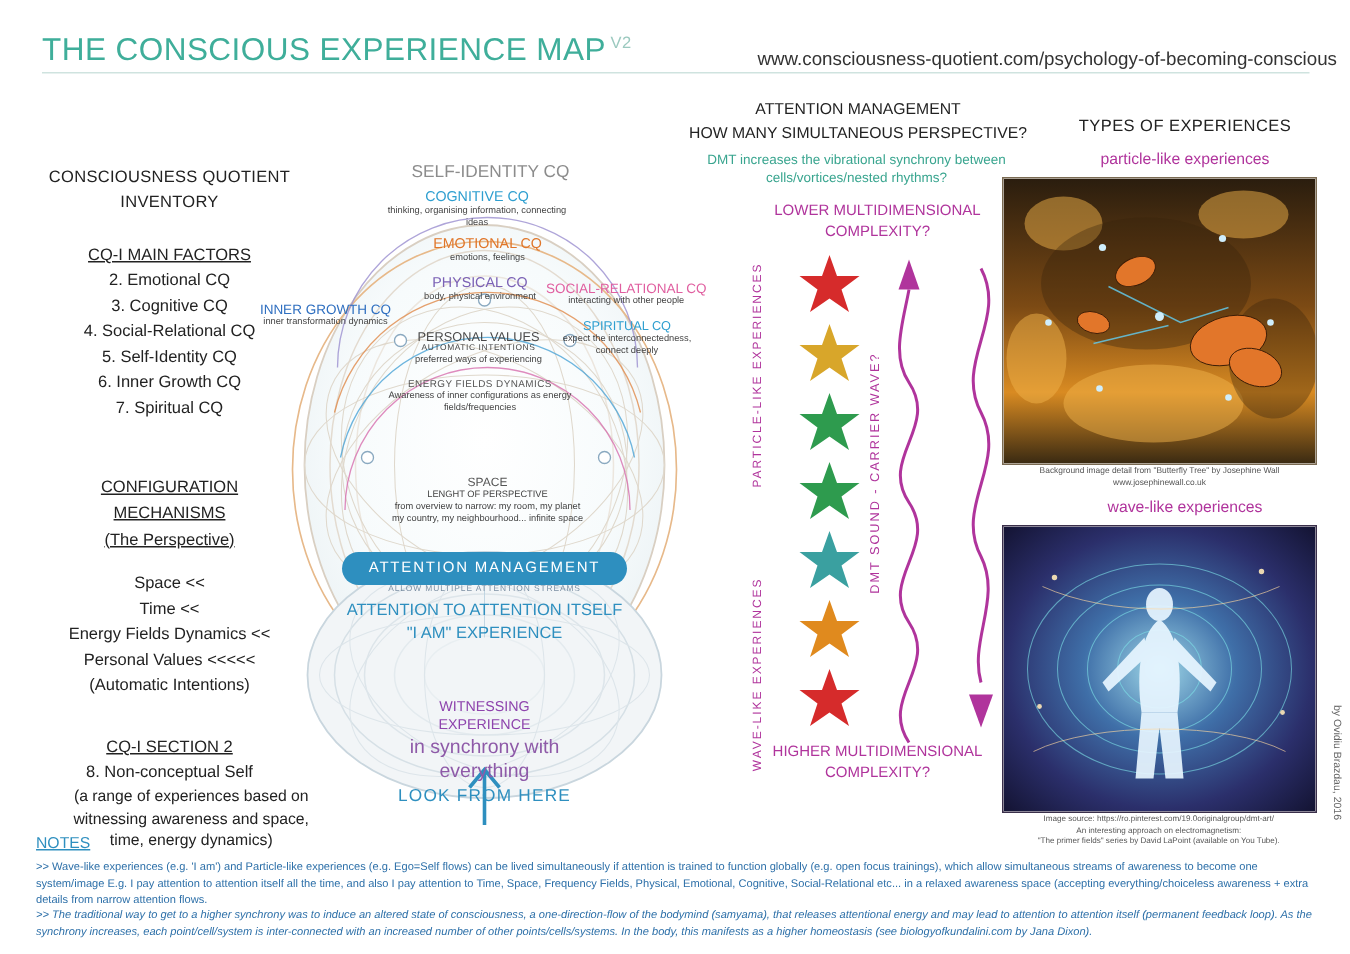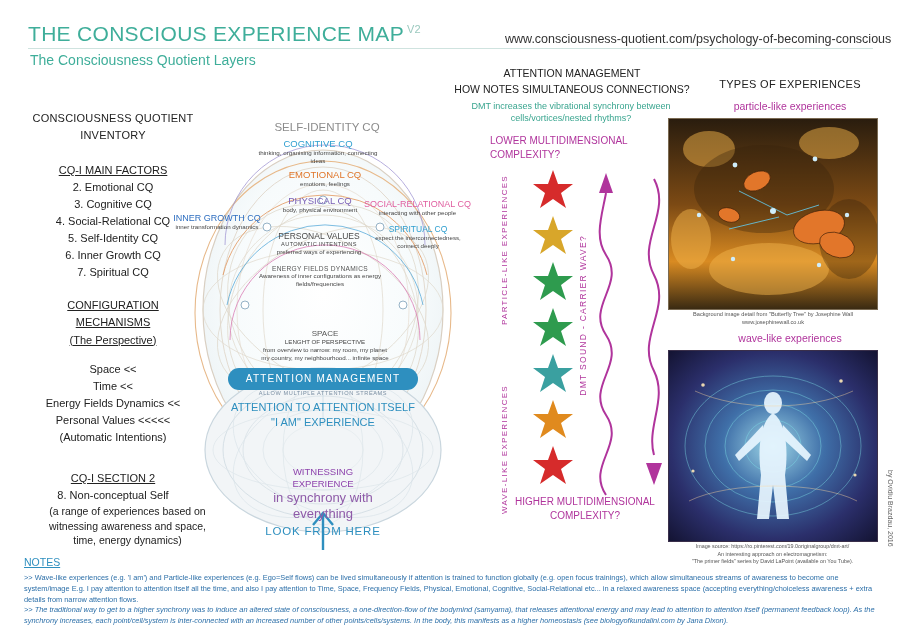--- a/index.html
+++ b/index.html
@@ -13,21 +13,21 @@
   .hrule{position:absolute;left:28px;top:48px;width:845px;height:1px;background:#cfe3df;}
   
   .left{position:absolute;left:18px;top:110px;width:190px;text-align:center;color:#222;font-size:11px;line-height:1.55;}
   .left .hd{font-size:11px;letter-spacing:.2px;}
   .left .ul{text-decoration:underline;}
   .left .grp{margin-top:12px;}
   .left .item{font-size:11px;}
   .left .small{font-size:10.5px;margin-left:29px;}
   .left .blk{margin-top:10px;}
   
-  .center{position:absolute;left:170px;top:107px;width:300px;height:450px;}
+  .center{position:absolute;left:170px;top:95px;width:300px;height:450px;}
   .c-label{position:absolute;text-align:center;}
   .lbl-desc{font-size:6.2px;color:#444;line-height:1.25;}
   .cq-si{color:#8c8c8c;font-size:11.5px;}
   .cq-cog{color:#2f9fd0;font-size:9.5px;}
   .cq-emo{color:#e0762a;font-size:9.5px;}
   .cq-phy{color:#7b61b5;font-size:9.5px;}
   .cq-soc{color:#e05fa0;font-size:9px;}
   .cq-inn{color:#2f6fc0;font-size:9px;}
   .cq-spi{color:#2f9fd0;font-size:8.5px;}
   .cq-pv{color:#4a4a4a;font-size:8.5px;}
@@ -37,21 +37,21 @@
   .am-band{position:absolute;left:228px;top:368px;width:190px;height:22px;background:#2e8fbf;border-radius:11px;color:#fff;font-size:10px;letter-spacing:1.2px;text-align:center;line-height:22px;}
   .am-sub{position:absolute;left:228px;top:390px;width:190px;text-align:center;font-size:5.6px;color:#7b8fa3;letter-spacing:.6px;}
   .att-att{position:absolute;left:213px;top:400px;width:220px;text-align:center;color:#2e8fbf;font-size:11px;line-height:1.4;}
   .iam{font-size:11px;}
   .witness{position:absolute;left:258px;top:466px;width:130px;text-align:center;color:#8e44ad;font-size:9.5px;line-height:1.25;}
   .witness small{font-size:13px;color:#8e5aa8;}
   .lookfrom{position:absolute;left:228px;top:525px;width:190px;text-align:center;color:#2e8fbf;font-size:11.5px;letter-spacing:.8px;}
   
   .am-head{position:absolute;left:452px;top:66px;width:240px;text-align:center;font-size:10.5px;color:#222;line-height:1.5;}
   .dmt-note{position:absolute;left:446px;top:100px;width:250px;text-align:center;font-size:9px;color:#39a58f;line-height:1.35;}
-  .lower-mc{position:absolute;left:490px;top:134px;width:190px;font-size:10px;color:#b0349c;line-height:1.35;}
+  .lower-mc{position:absolute;left:490px;top:134px;width:190px;text-align:center;font-size:10px;color:#b0349c;line-height:1.35;}
   .higher-mc{position:absolute;left:480px;top:495px;width:210px;text-align:center;font-size:10px;color:#b0349c;line-height:1.35;}
   .vert{position:absolute;writing-mode:vertical-rl;transform:rotate(180deg);font-size:8px;letter-spacing:1.3px;}
   .v-particle{left:500px;top:175px;color:#b0349c;}
   .v-wave{left:500px;top:385px;color:#b0349c;}
   .v-dmt{left:578px;top:235px;color:#b0349c;font-size:8.5px;}
   
   .types-head{position:absolute;left:690px;top:78px;width:200px;text-align:center;font-size:11px;color:#222;letter-spacing:.3px;}
   .particle-head{position:absolute;left:690px;top:100px;width:200px;text-align:center;font-size:10.5px;color:#b0349c;}
   .wave-head{position:absolute;left:690px;top:332px;width:200px;text-align:center;font-size:10.5px;color:#b0349c;}
   .img-top{position:absolute;left:668px;top:118px;width:208px;height:190px;border:1px solid #7a6a52;overflow:hidden;}
@@ -68,34 +68,33 @@
 </head>
 <body>
 
 <div class="page">
 
   <div class="title-main">
     <span>THE CONSCIOUS EXPERIENCE MAP</span><span class="title-v2">V2</span>
   </div>
   <div class="url">www.consciousness-quotient.com/psychology-of-becoming-conscious</div>
   <div class="hrule"></div>
-  <div class="title-sub">The Consciousness Quotient Layers</div>
 
   <div class="left">
     <div class="hd">CONSCIOUSNESS QUOTIENT</div>
     <div class="hd">INVENTORY</div>
     <div class="grp ul" style="margin-top:18px;">CQ-I MAIN FACTORS</div>
     <div class="item">2. Emotional CQ</div>
     <div class="item">3. Cognitive CQ</div>
     <div class="item">4. Social-Relational CQ</div>
     <div class="item">5. Self-Identity CQ</div>
     <div class="item">6. Inner Growth CQ</div>
     <div class="item">7. Spiritual CQ</div>
 
-    <div class="blk ul" style="margin-top:16px;text-decoration:underline;">CONFIGURATION</div>
+    <div class="blk ul" style="margin-top:36px;text-decoration:underline;">CONFIGURATION</div>
     <div class="ul">MECHANISMS</div>
     <div class="ul">(The Perspective)</div>
     <div class="item" style="margin-top:12px;">Space &lt;&lt;</div>
     <div class="item">Time &lt;&lt;</div>
     <div class="item">Energy Fields Dynamics &lt;&lt;</div>
     <div class="item">Personal Values &lt;&lt;&lt;&lt;&lt;</div>
     <div class="item">(Automatic Intentions)</div>
 
     <div class="blk ul" style="margin-top:24px;">CQ-I SECTION 2</div>
     <div class="item">8. Non-conceptual Self</div>
@@ -221,21 +220,21 @@
   </div>
   <div class="witness">
     <div>WITNESSING</div>
     <div>EXPERIENCE</div>
     <small>in synchrony with everything</small>
   </div>
   <div class="lookfrom">LOOK FROM HERE</div>
 
   <div class="am-head">
     <div>ATTENTION MANAGEMENT</div>
-    <div>HOW NOTES SIMULTANEOUS CONNECTIONS?</div>
+    <div>HOW MANY SIMULTANEOUS PERSPECTIVE?</div>
   </div>
   <div class="dmt-note">DMT increases the vibrational synchrony between cells/vortices/nested rhythms?</div>
   <div class="lower-mc">LOWER MULTIDIMENSIONAL COMPLEXITY?</div>
   <div class="higher-mc">HIGHER MULTIDIMENSIONAL COMPLEXITY?</div>
   <div class="vert v-particle">PARTICLE-LIKE EXPERIENCES</div>
   <div class="vert v-wave">WAVE-LIKE EXPERIENCES</div>
   <div class="vert v-dmt">DMT SOUND - CARRIER WAVE?</div>
 
   <svg width="70" height="330" viewBox="0 0 70 330" style="position:absolute;left:518px;top:168px;">
     <g id="starset">

